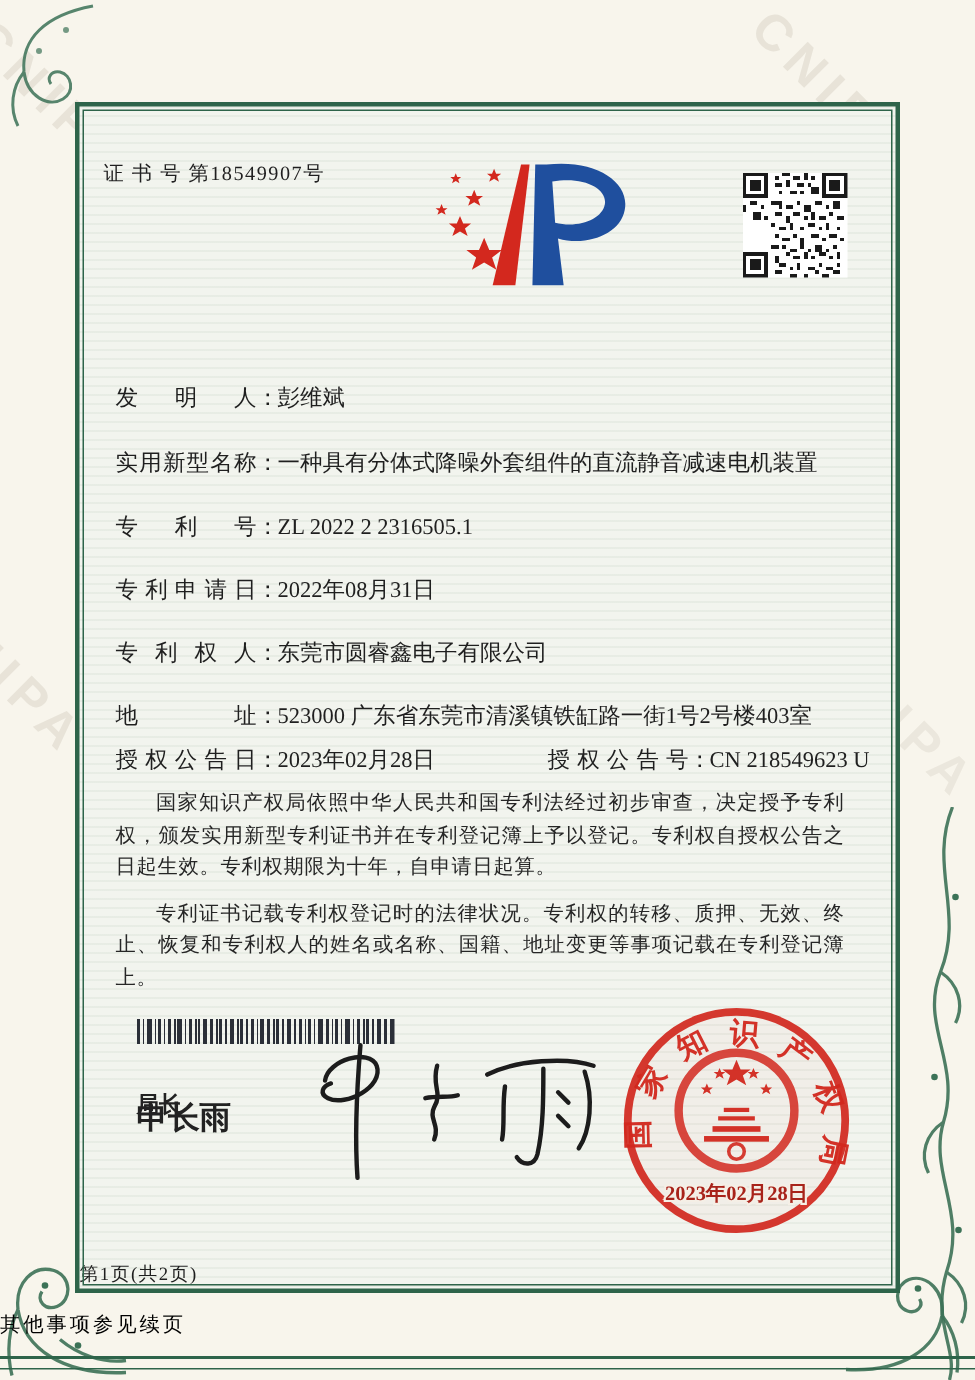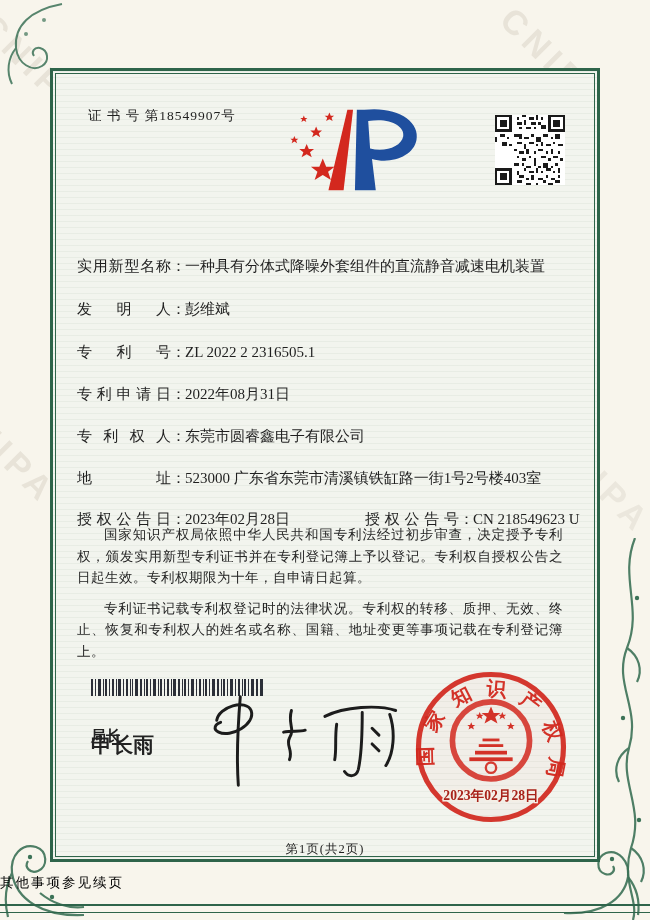--- a/index.html
+++ b/index.html
@@ -17,43 +17,43 @@
   }
   .frame{
     position:absolute;left:50px;top:68px;width:544px;height:788px;
     border:3px solid #2e644a;
     background:#f2f4ee;
     background-image:repeating-linear-gradient(180deg,rgba(110,145,115,0.08) 0px,rgba(110,145,115,0.08) 1px,transparent 1px,transparent 6px);
   }
   .frame::after{
     content:"";position:absolute;inset:2px;border:1px solid #2e644a;pointer-events:none;
   }
-  .cert-no{position:absolute;left:35px;top:36px;font-size:13.5px;letter-spacing:1px;}
+  .cert-no{position:absolute;left:16px;top:36px;font-size:13.5px;letter-spacing:1px;}
   .logo{position:absolute;left:230px;top:32px;width:142px;height:92px;}
   .qr{position:absolute;left:442px;top:44px;width:70px;height:70px;}
   .title{
     position:absolute;left:0;top:126px;width:100%;text-align:center;
     font-size:30px;font-weight:700;letter-spacing:9px;color:#141414;
   }
   .fields{position:absolute;left:24px;top:184px;width:500px;font-size:15px;}
   .frow{line-height:22px;white-space:nowrap;}
   .frow .lbl{display:inline-block;width:94px;text-align:justify;text-align-last:justify;vertical-align:top;}
   .frow .col{display:inline-block;width:14px;vertical-align:top;}
   .frow .val{display:inline-block;max-width:388px;vertical-align:top;white-space:normal;}
-  .mb21{margin-bottom:21px}.mb20{margin-bottom:20px}.mb7{margin-bottom:19px}
+  .mb21{margin-bottom:21px}.mb20{margin-bottom:20px}.mb7{margin-bottom:7px}
   .grant-row{position:relative;}
   .grant2{position:absolute;left:288px;top:0;}
   .paras{position:absolute;left:24px;top:453px;width:502px;font-size:13.5px;line-height:21.5px;letter-spacing:0.5px;color:#262626;}
   .paras p{margin:0 16px 9px 0;text-indent:2em;text-align:justify;}
   .barcode{position:absolute;left:38px;top:608px;width:172px;height:17px;}
   .director-title{position:absolute;left:38px;top:656px;font-family:"Liberation Sans","DejaVu Sans",sans-serif;font-weight:700;font-size:15px;color:#222;}
   .director-name{position:absolute;left:38px;top:660px;font-family:Liberation Serif, serif;font-weight:700;font-size:21px;color:#222;}
   .signature{position:absolute;left:128px;top:610px;width:272px;height:118px;}
   .seal{position:absolute;left:358px;top:596px;width:160px;height:160px;}
-  .page-num{position:absolute;left:0;top:770px;width:100%;text-align:center;font-size:12.5px;letter-spacing:1px;}
+  .page-num{position:absolute;left:0;top:770px;width:100%;text-align:left;font-size:12.5px;letter-spacing:1px;}
   .continuation{position:absolute;left:0;top:874px;width:100%;text-align:left;font-size:13.5px;letter-spacing:2px;color:#000000;}
   .bottom-band{position:absolute;left:0;top:904px;width:100%;height:6px;border-top:2px solid #2e644a;border-bottom:1px solid #2e644a;}
   .flourish{position:absolute;pointer-events:none;}
   .fl-tl{left:0;top:0;}
   .fl-bl{left:0;top:833px;}
   .fl-r{left:605px;top:538px;}
   .fl-br{left:562px;top:843px;}
 </style>
 </head>
 <body>
@@ -209,24 +209,24 @@
         <rect x="17" y="28" width="1" height="1"></rect>
         <rect x="20" y="27" width="1" height="1"></rect>
       <rect x="22" y="28" width="2" height="1"></rect>
         <rect x="25" y="27" width="2" height="1"></rect>
     </g>
   </svg>
 
 
   <div class="fields">
     <div class="frow mb21">
+      <span class="lbl">发明人</span><span class="col">：</span><span class="val">彭维斌</span>
+    </div>
+    <div class="frow mb21">
       <span class="lbl">实用新型名称</span><span class="col">：</span><span class="val">一种具有分体式降噪外套组件的直流静音减速电机装置</span>
-    </div>
-    <div class="frow mb21">
-      <span class="lbl">发明人</span><span class="col">：</span><span class="val">彭维斌</span>
     </div>
     <div class="frow mb20">
       <span class="lbl">专利号</span><span class="col">：</span><span class="val">ZL 2022 2 2316505.1</span>
     </div>
     <div class="frow mb20">
       <span class="lbl">专利申请日</span><span class="col">：</span><span class="val">2022年08月31日</span>
     </div>
     <div class="frow mb20">
       <span class="lbl">专利权人</span><span class="col">：</span><span class="val">东莞市圆睿鑫电子有限公司</span>
     </div>

